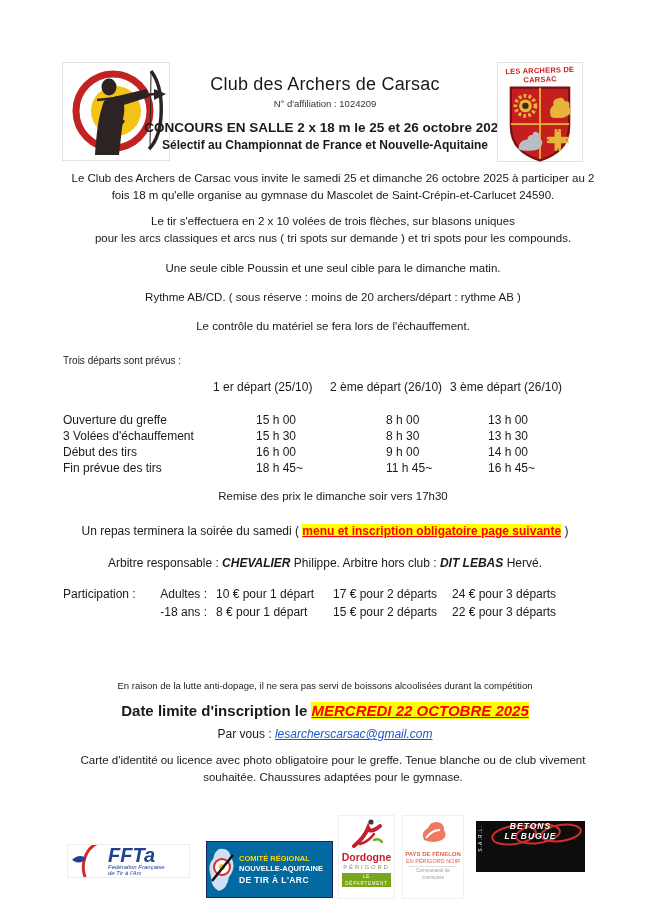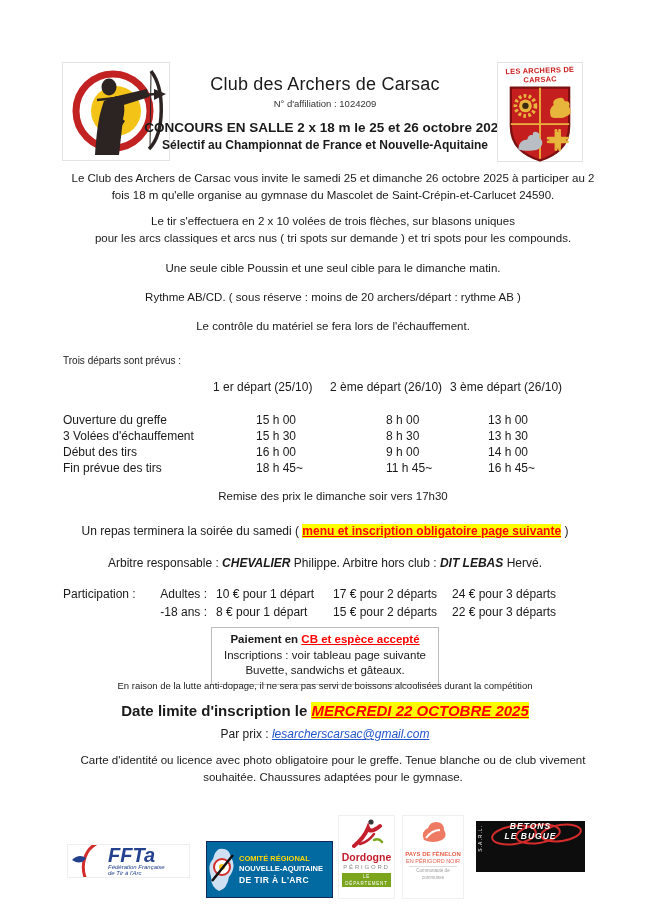--- a/index.html
+++ b/index.html
@@ -181,33 +181,28 @@
     <span class="p-f2">17 € pour 2 départs</span>
     <span class="p-f3">24 € pour 3 départs</span>
   </div>
   <div class="abs part-row" style="top:605px;">
     <span class="p-group">-18 ans :</span>
     <span class="p-f1">8 €  pour 1 départ</span>
     <span class="p-f2">15 € pour 2 départs</span>
     <span class="p-f3">22 € pour 3 départs</span>
   </div>
 
-  <div class="abs pay-box" style="top:627px;">
-    <div><b>Paiement en </b><span class="red-underline">CB et espèce accepté</span></div>
-    <div>Inscriptions : voir tableau page suivante</div>
-    <div>Buvette, sandwichs et gâteaux.</div>
-  </div>
 
   <div class="abs ctr antidoping" style="top:680px;">En raison de la lutte anti-dopage, il ne sera pas servi de boissons alcoolisées durant la compétition</div>
 
   <div class="abs ctr deadline" style="top:702px;">
     <span>Date limite d'inscription le </span><span class="hl-yellow" style="font-style:italic;">MERCREDI 22 OCTOBRE 2025</span>
   </div>
   <div class="abs ctr mail-line" style="top:727px;">
-    <span>Par prix : </span><span class="mail-link">lesarcherscarsac@gmail.com</span>
+    <span>Par vous : </span><span class="mail-link">lesarcherscarsac@gmail.com</span>
   </div>
 
   <div class="abs ctr body-txt ml" style="top:752px;">Carte d'identité ou licence avec photo obligatoire pour le greffe. Tenue blanche ou de club vivement
 souhaitée. Chaussures adaptées pour le gymnase.</div>
 
   <div class="flogo ffta">
     <svg width="36" height="42" viewBox="0 0 36 42">
       <path d="M30,2 C14,8 10,26 16,40" fill="none" stroke="#d42b2b" stroke-width="3"></path>
       <path d="M2,20 q7,-7 14,-2 q-5,8 -14,2 z" fill="#24418e"></path>
     </svg>

